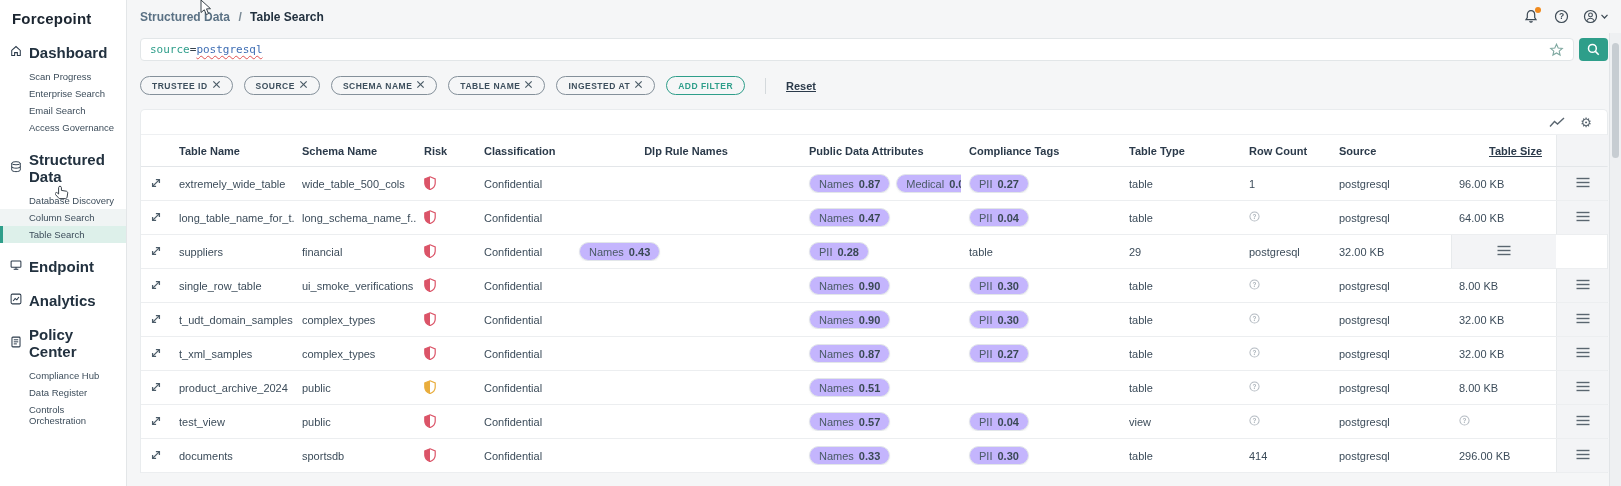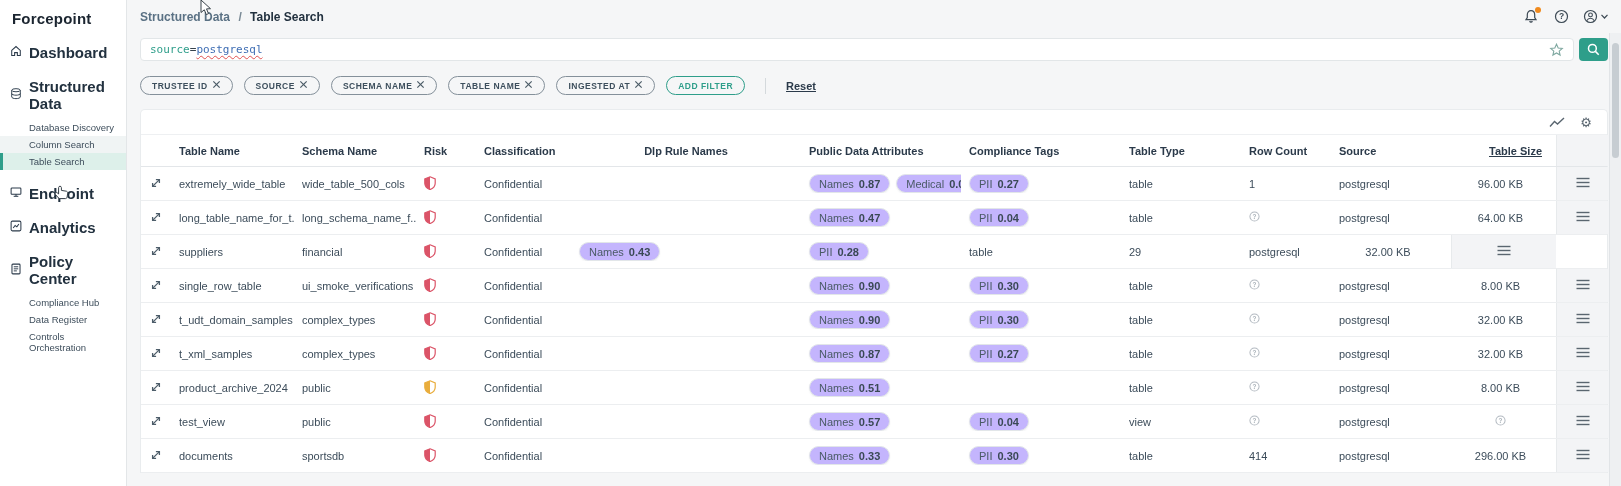--- a/index.html
+++ b/index.html
@@ -52,21 +52,21 @@
   .grid-row { display:grid; grid-template-columns:30px 123px 122px 60px 95px 230px 160px 160px 120px 90px 120px 105px 53px; align-items:center; }
   .thead { height:33px; border-top:1px solid #eef0f2; border-bottom:1px solid #e3e6e9; font-size:11px; font-weight:bold; color:#2b3a4a; }
   .thead .hcell { padding-left:8px; white-space:nowrap; overflow:hidden; }
   .hcell.c-dlp { text-align:center; padding-left:0; }
   .hcell.c-size { text-align:right; padding-right:14px;text-decoration:underline; }
   .hcell.c-actions, .cell-actions { background:#f3f4f6; height:100%; border-left:1px solid #e7eaec; }
   .trow { height:34px; border-bottom:1px solid #eceef0; font-size:11px; color:#3c4c5a; cursor:pointer; background:#fff; }
   .tcell { padding-left:8px; white-space:nowrap; overflow:hidden; }
   .cell-expand { display:flex; justify-content:center; padding-left:0; }
   .cell-dlp { display:flex; justify-content:center; padding-left:0; }
-  .cell-size { text-align:center; padding-right:14px; }
+  .cell-size { text-align:left; padding-right:14px; }
   .cell-actions { display:flex; align-items:center; justify-content:center; padding-left:0; }
   .pill { display:inline-flex; align-items:center; gap:5px; border:1px solid #e2e6e9; box-shadow:0 1px 2px rgba(40,50,60,.06); border-radius:10px; padding:2.5px 9px; font-size:11px; color:#4a5a66; background:#c4b5fd; white-space:nowrap; }
   .pill b { color:#3a4955; }
   .pill + .pill { margin-left:6px; }
 
   
   .scrollbar { position:absolute; right:0; top:33px; width:12px; height:453px; background:#eef0f2; border-left:1px solid #e1e4e7; }
   .scroll-thumb { position:absolute; left:2px; top:10px; width:7px; height:115px; border-radius:4px; background:#c7cdd2; cursor:grab; }
 
   .cursor { position:absolute; pointer-events:none; z-index:9; }
@@ -86,20 +86,26 @@
 
   <aside class="sidebar">
     <div class="logo">Forcepoint</div>
     <nav id="sidenav">
         <div class="side-section">
           <div class="side-header">
             <span><svg viewBox="0 0 14 14" width="12" height="13">
                 <path d="M2 6.3 L7 1.8 L12 6.3 V12.2 H8.6 V8.9 H5.4 V12.2 H2 Z" fill="none" stroke="#2b3a4a" stroke-width="1.2"></path>
               </svg></span>
             <span>Dashboard</span>
+          </div>
+          <div class="side-items">
+            <div class="side-item">Scan Progress</div>
+            <div class="side-item">Enterprise Search</div>
+            <div class="side-item">Email Search</div>
+            <div class="side-item">Access Governance</div>
           </div>
         </div>
         <div class="side-section">
           <div class="side-header">
             <span><svg viewBox="0 0 14 15" width="12" height="14">
                 <ellipse cx="7" cy="3.1" rx="5" ry="1.8" fill="none" stroke="#2b3a4a" stroke-width="1.1"></ellipse>
                 <path d="M2 3.1 V11 C2 12 4.2 12.9 7 12.9 C9.8 12.9 12 12 12 11 V3.1" fill="none" stroke="#2b3a4a" stroke-width="1.1"></path>
                 <path d="M2 7 C2 8 4.2 8.9 7 8.9 C9.8 8.9 12 8 12 7" fill="none" stroke="#2b3a4a" stroke-width="1.1"></path>
               </svg></span>
             <span>Structured Data</span>

